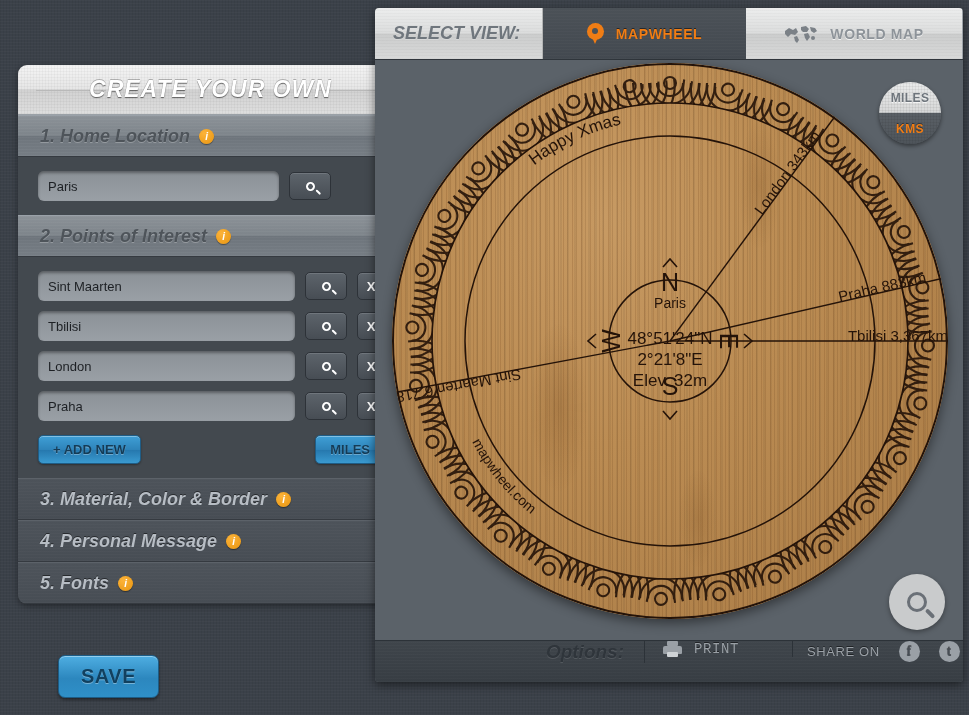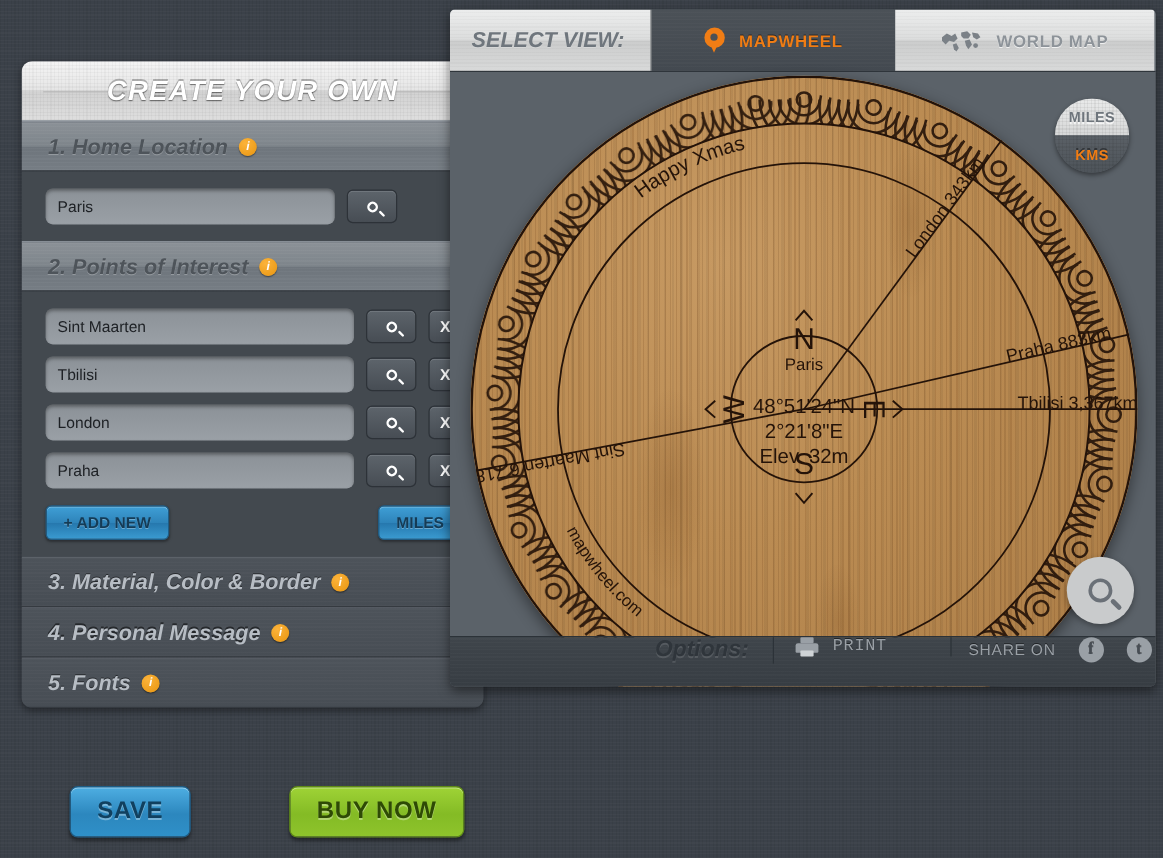--- a/index.html
+++ b/index.html
@@ -12,21 +12,21 @@
     background-color: #3b4149;
     background-image:
       repeating-linear-gradient(0deg, rgba(255,255,255,.022) 0 1px, transparent 1px 3px),
       repeating-linear-gradient(90deg, rgba(0,0,0,.05) 0 1px, transparent 1px 3px);
     position: relative;
   }
 
   
   #builder {
     position: absolute;
-    left: 18px; top: 51px;
+    left: 18px; top: 65px;
     width: 385px;
     border-radius: 9px 9px 9px 9px;
     overflow: hidden;
     box-shadow: 0 2px 6px rgba(0,0,0,.4);
   }
   .panel-title {
     height: 50px;
     background: linear-gradient(to bottom,#f2f2f2 0%,#e2e2e2 45%,#cfcfcf 55%,#d9d9d9 100%);
     background-image:
       repeating-linear-gradient(0deg, rgba(0,0,0,.03) 0 1px, transparent 1px 3px),
@@ -145,21 +145,21 @@
   .big-buy {
     margin-left: 82px;
     background: linear-gradient(to bottom,#9fd336 0%,#84bb25 55%,#8ec42c 100%);
     border: 1px solid #5e8a14; color: #2e4a05;
     box-shadow: inset 0 1px 0 rgba(255,255,255,.4), 0 2px 3px rgba(0,0,0,.4);
   }
 
   
   #viewer {
     position: absolute; left: 375px; top: 8px;
-    width: 588px; height: 564px;
+    width: 588px; height: 674px;
     background: #5b6269;
     border-radius: 4px;
     box-shadow: 0 3px 10px rgba(0,0,0,.5);
     overflow: hidden;
   }
   #topbar {
     height: 52px; display: flex; align-items: stretch;
     background: linear-gradient(to bottom,#43494f,#3c4248);
     border-bottom: 1px solid #2f353b;
   }
@@ -395,21 +395,20 @@
     <span class="info-i">i</span>
   </div>
   <div class="sec-head dark">
     <span class="lbl">5. Fonts</span>
     <span class="info-i">i</span>
   </div>
 </div>
 
 <div id="bottom-actions">
   <div class="big-btn big-save">SAVE</div>
-  <div class="big-btn big-buy">BUY NOW</div>
 </div>
 
 <div id="viewer">
 
   <div id="topbar">
     <div class="tb-label">SELECT VIEW:</div>
     <div class="tab dark">
       <span class="pin">
           <i></i>
         </span>

